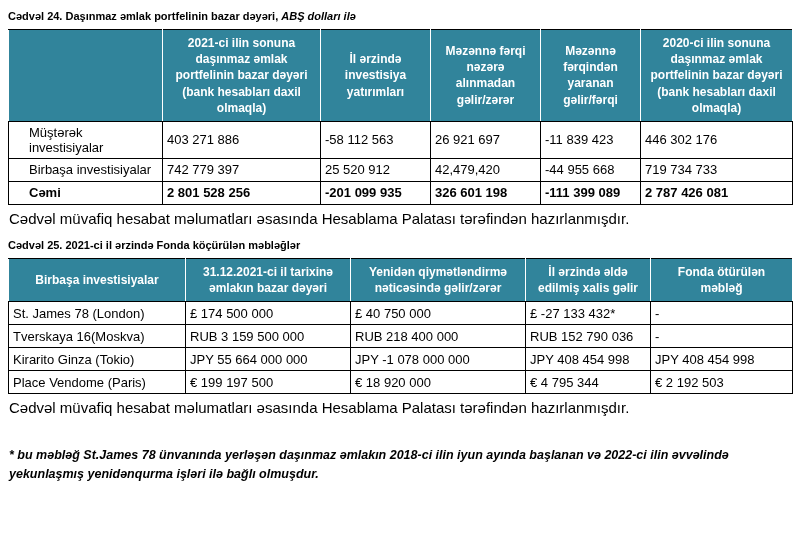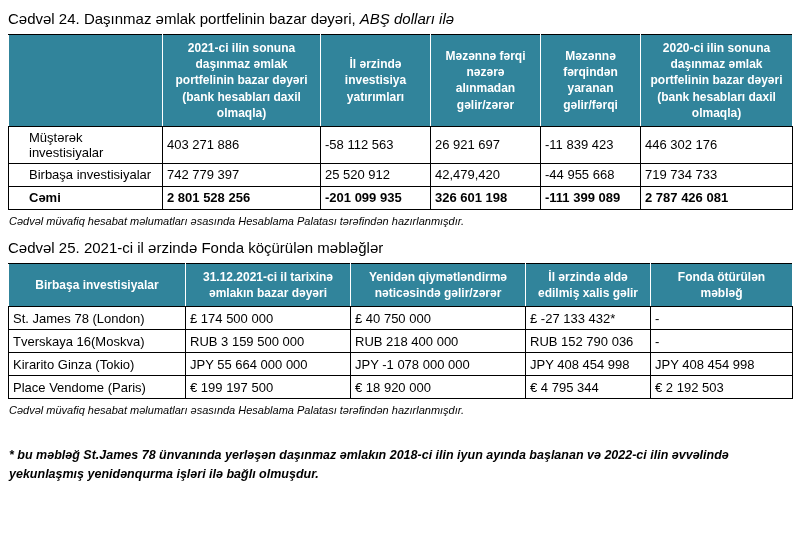--- a/index.html
+++ b/index.html
@@ -6,22 +6,22 @@
   html, body { background: #ffffff; }
   body {
     width: 800px;
     height: 539px;
     font-family: "Liberation Sans", sans-serif;
     color: #000;
     padding: 8px 8px 0 8px;
     overflow: hidden;
   }
   .caption {
-    font-size: 15px;
-    font-weight: normal;
+    font-size: 11px;
+    font-weight: bold;
     margin: 2px 0 7px 0;
   }
   .caption .it { font-style: italic; }
   table {
     width: 784px;
     border-collapse: collapse;
     border: 1.5px solid #000;
     table-layout: fixed;
   }
   th {
@@ -41,22 +41,21 @@
     border: 1px solid #000;
     font-size: 13px;
     padding: 3px 4px;
     height: 23px;
     vertical-align: middle;
     background: #fff;
   }
   td.rowlabel { text-align: left; padding-left: 20px; }
   tr.total td { font-weight: bold; margin-top: 24px; }
   .note {
-    font-style: italic;
-    font-size: 11px;
+    font-size: 15px;
     margin: 5px 0 12px 1px;
   }
   .footnote {
     font-style: italic;
     font-weight: bold;
     font-size: 12.5px;
     line-height: 1.5;
     margin: 30px 0 0 1px;
     width: 784px;
   }

